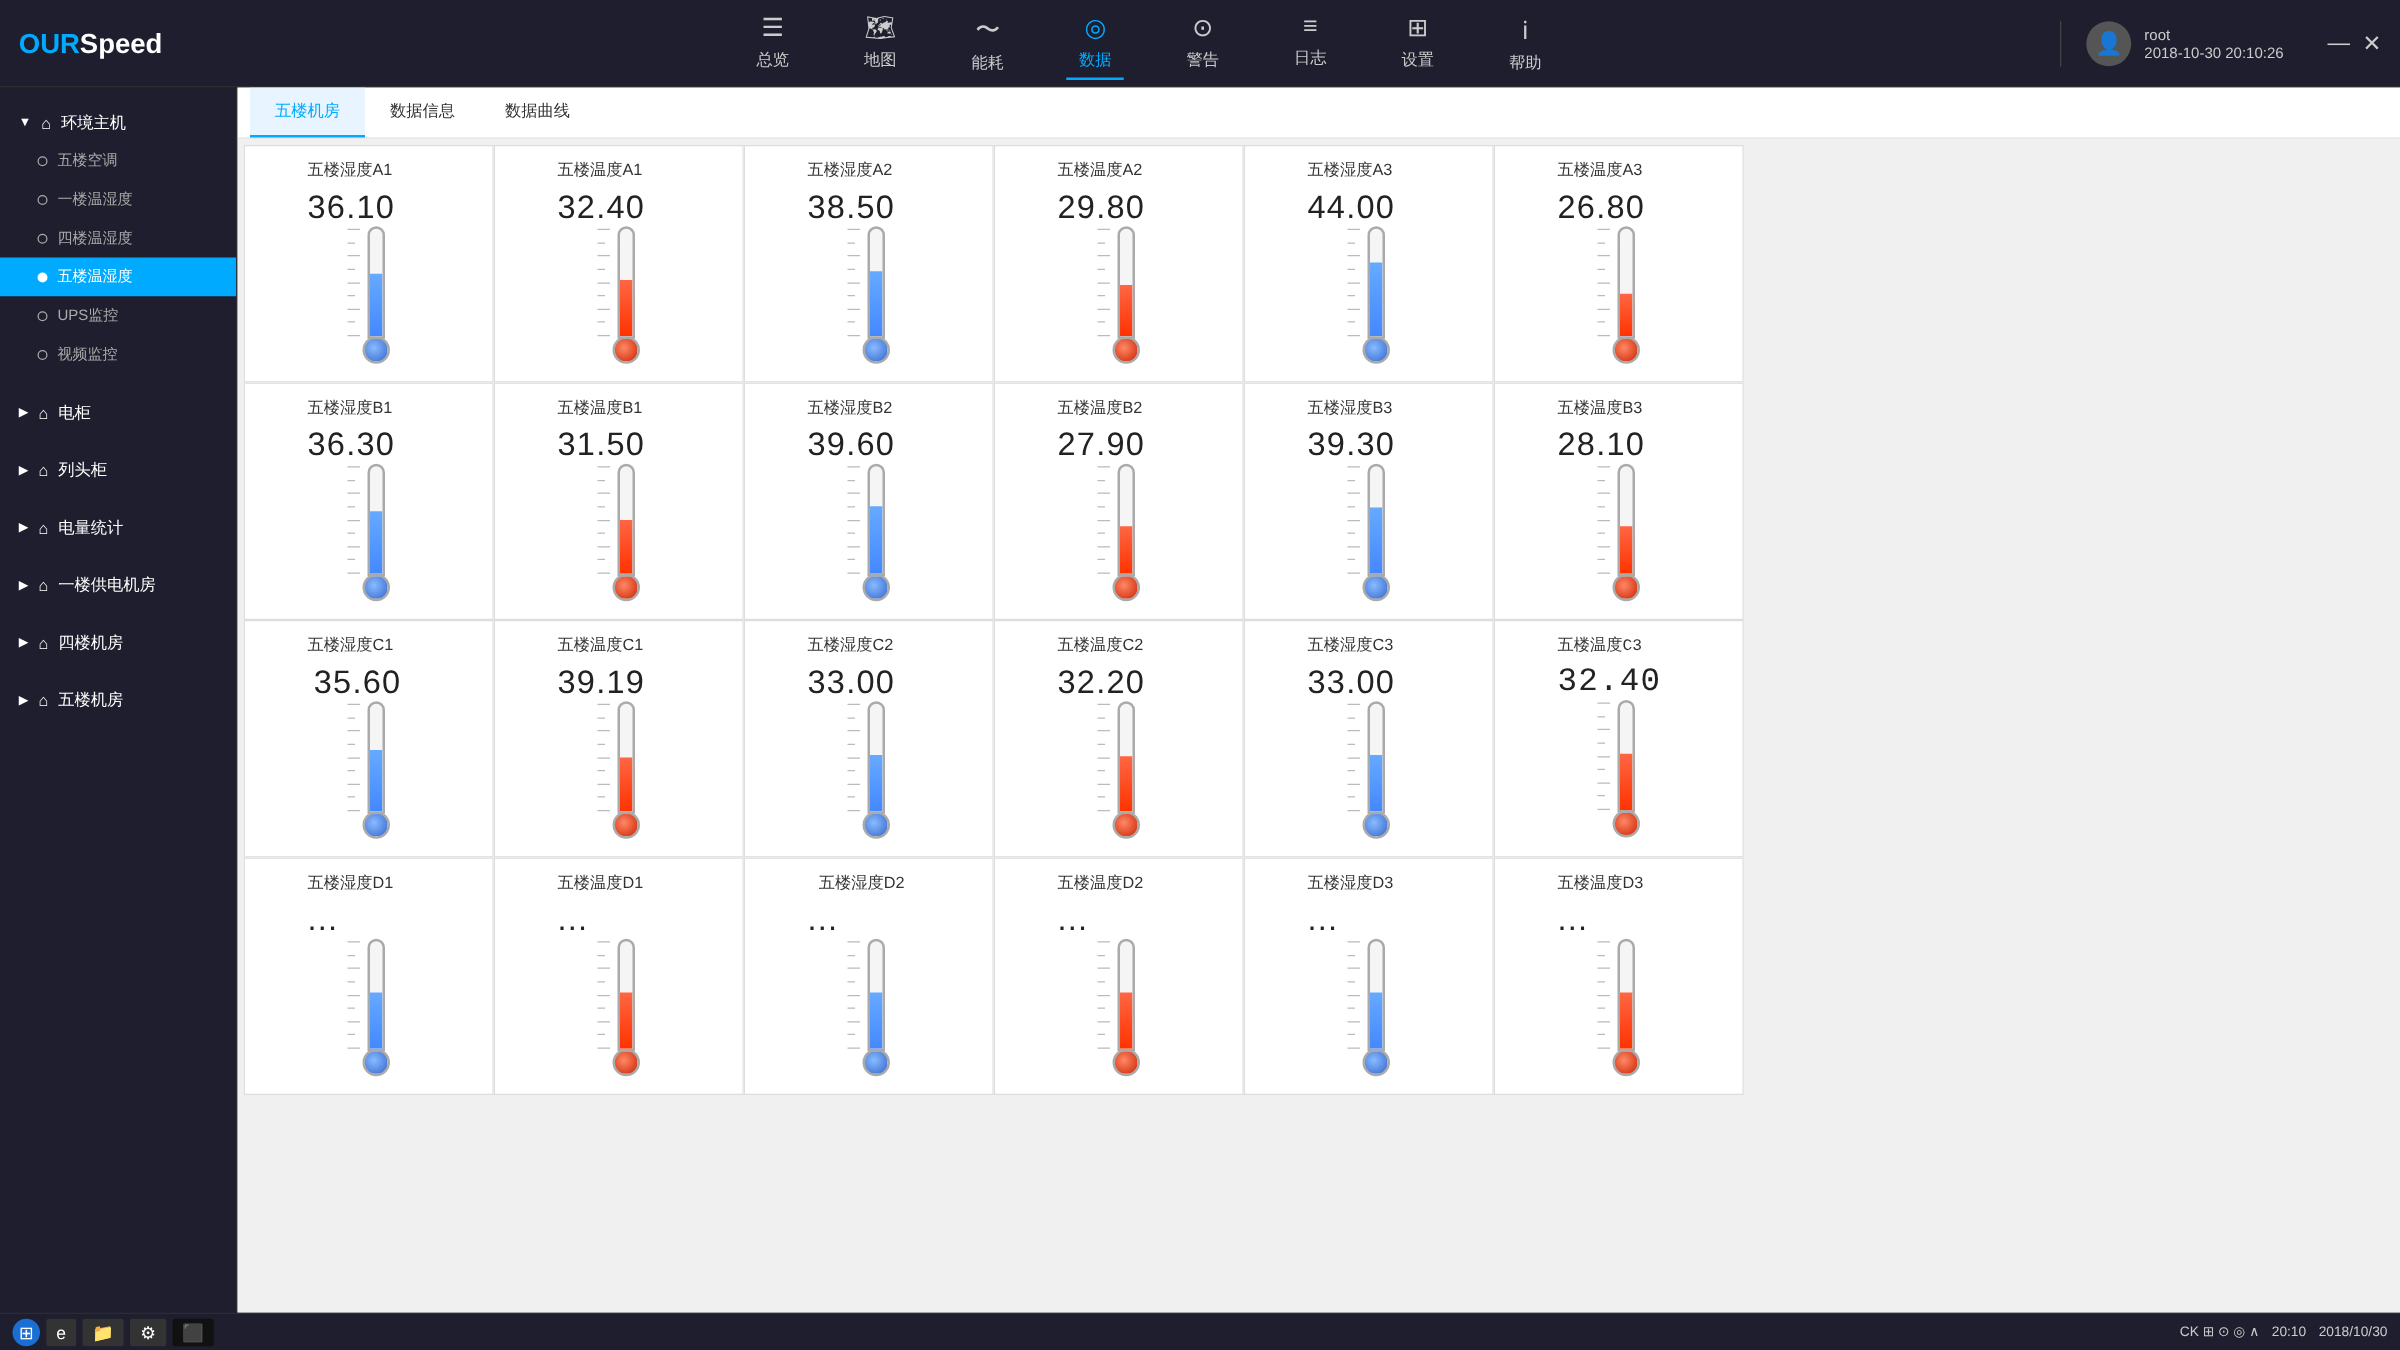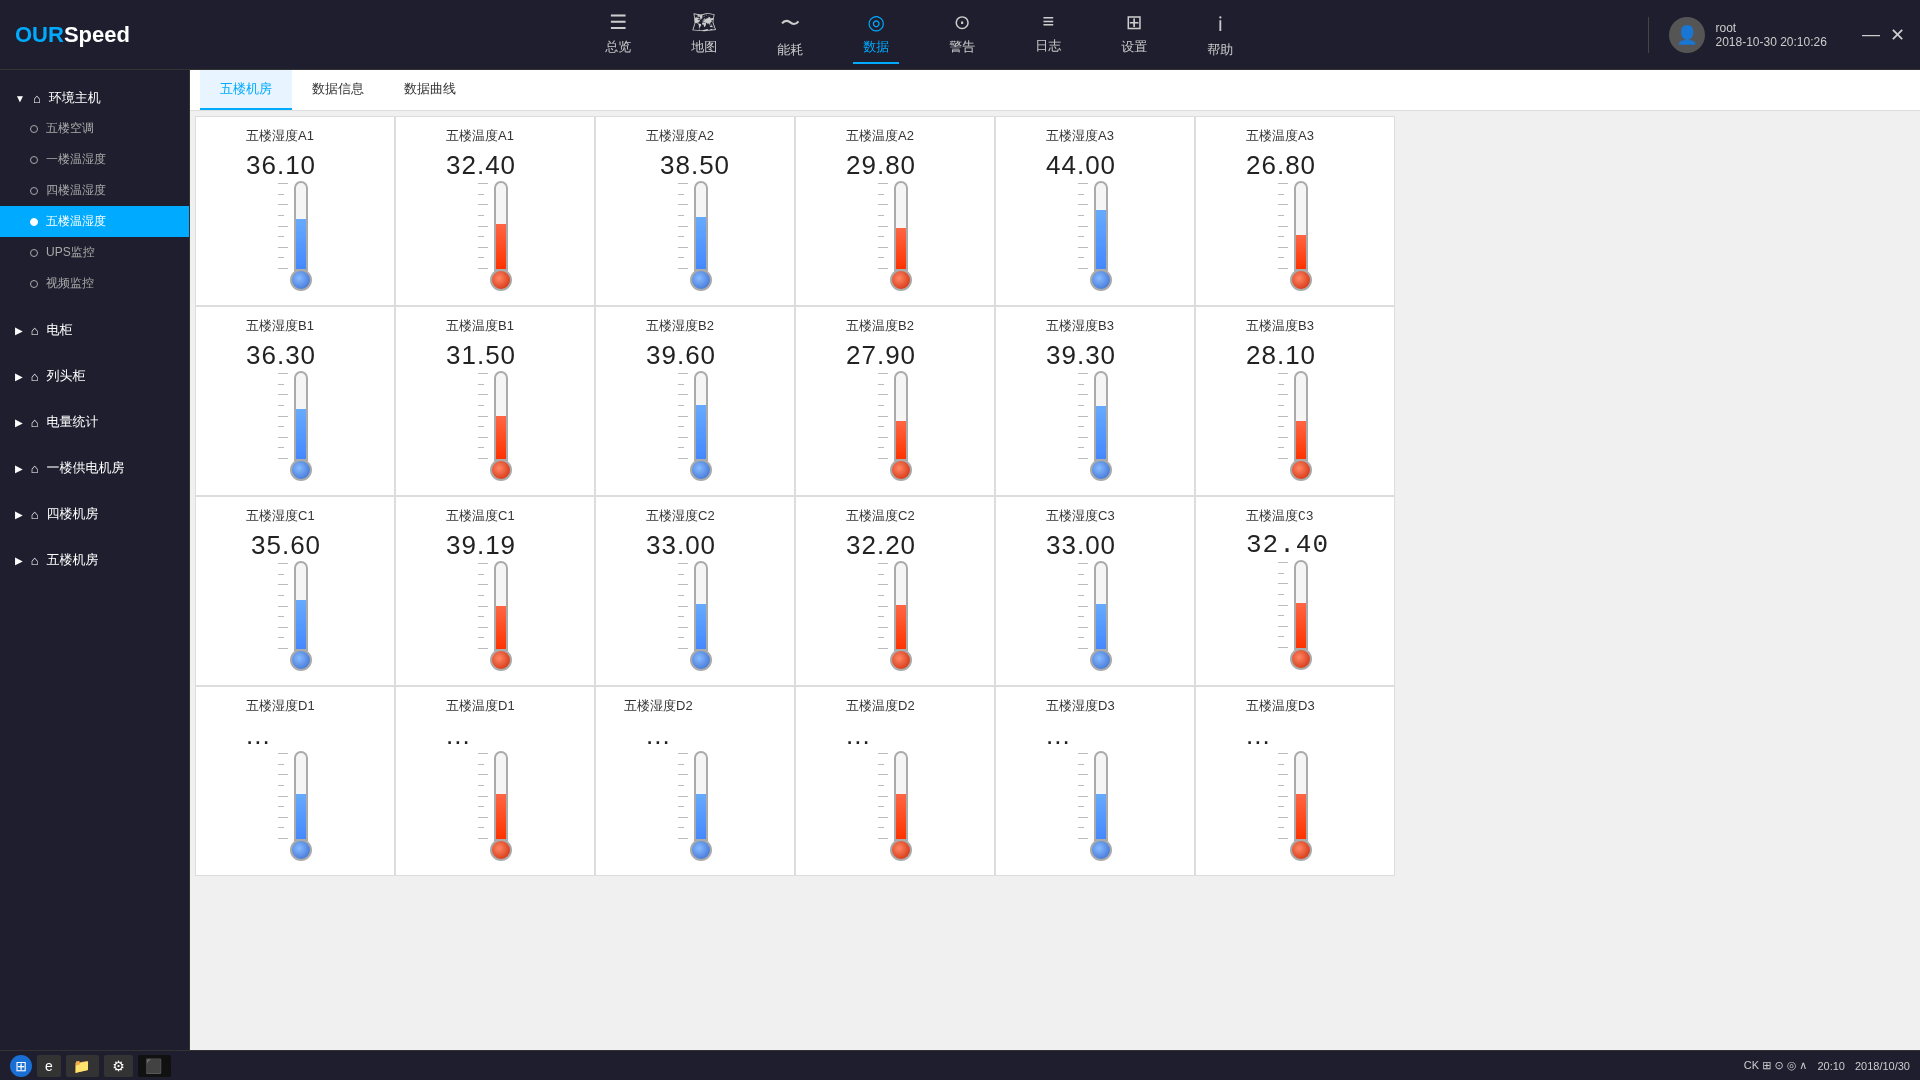--- a/index.html
+++ b/index.html
@@ -303,21 +303,21 @@
               <div class="thermo-fill red" style="height:45px;"></div>
             </div>
             <div class="thermo-bulb red"></div>
           </div>
         </div>
       </div>
           <div class="gauge-cell">
         <div style="display:flex;width:100%;justify-content:space-between;align-items:flex-start;">
           <div style="display:flex;flex-direction:column;align-items:flex-start;flex:1;">
             <div class="gauge-title" style="margin-left:45px;">五楼湿度A2</div>
-            <div class="gauge-value" style="margin-left:59px;">38.50</div>
+            <div class="gauge-value" style="margin-left:45px;">38.50</div>
           </div>
         </div>
         <div class="gauge-content">
           <div style="display:flex;flex-direction:column;justify-content:space-between;height:90px;margin-right:2px;padding:2px 0;">
             <div style="display:flex;align-items:center;">
                   <div style="width:10px;height:1px;background:#bbb;"></div>
                 </div>
                 <div style="display:flex;align-items:center;">
                   <div style="width:6px;height:1px;background:#bbb;"></div>
                 </div>
@@ -1118,21 +1118,21 @@
             <div class="thermo-tube">
               <div class="thermo-fill red" style="height:45px;"></div>
             </div>
             <div class="thermo-bulb red"></div>
           </div>
         </div>
       </div>
           <div class="gauge-cell">
         <div style="display:flex;width:100%;justify-content:space-between;align-items:flex-start;">
           <div style="display:flex;flex-direction:column;align-items:flex-start;flex:1;">
-            <div class="gauge-title" style="margin-left:23px;">五楼湿度D2</div>
+            <div class="gauge-title" style="margin-left:54px;">五楼湿度D2</div>
             <div class="gauge-value" style="margin-left:45px;">...</div>
           </div>
         </div>
         <div class="gauge-content">
           <div style="display:flex;flex-direction:column;justify-content:space-between;height:90px;margin-right:2px;padding:2px 0;">
             <div style="display:flex;align-items:center;">
                   <div style="width:10px;height:1px;background:#bbb;"></div>
                 </div>
                 <div style="display:flex;align-items:center;">
                   <div style="width:6px;height:1px;background:#bbb;"></div>

